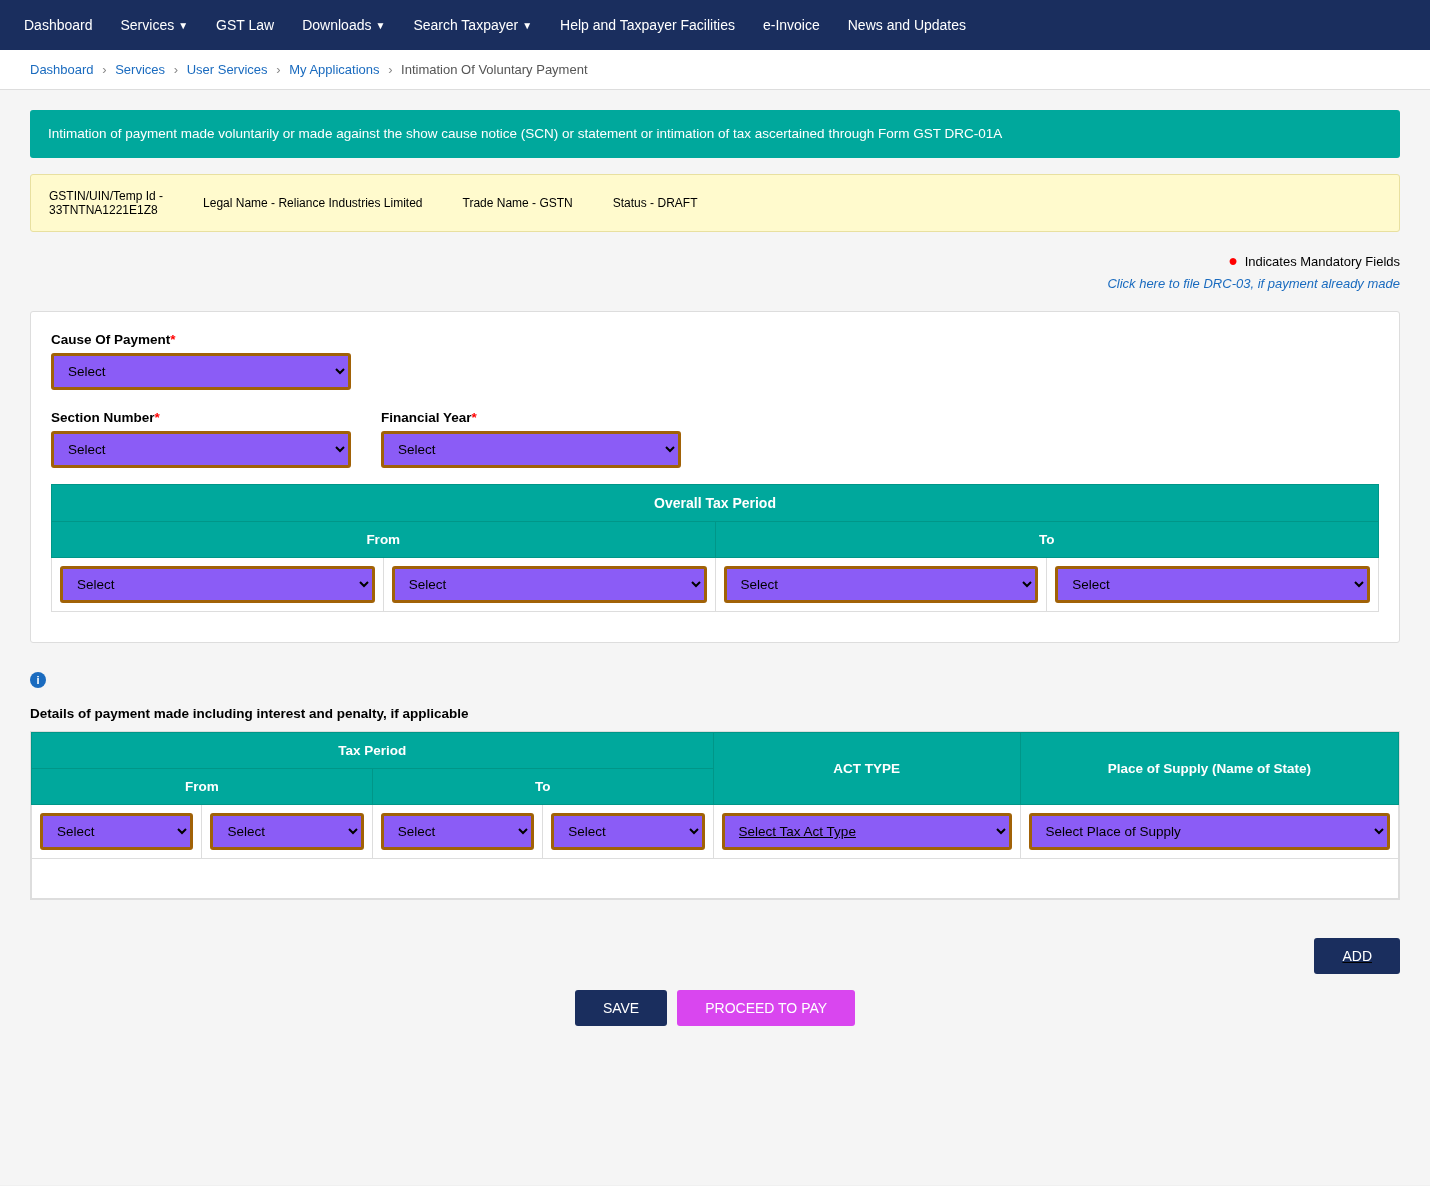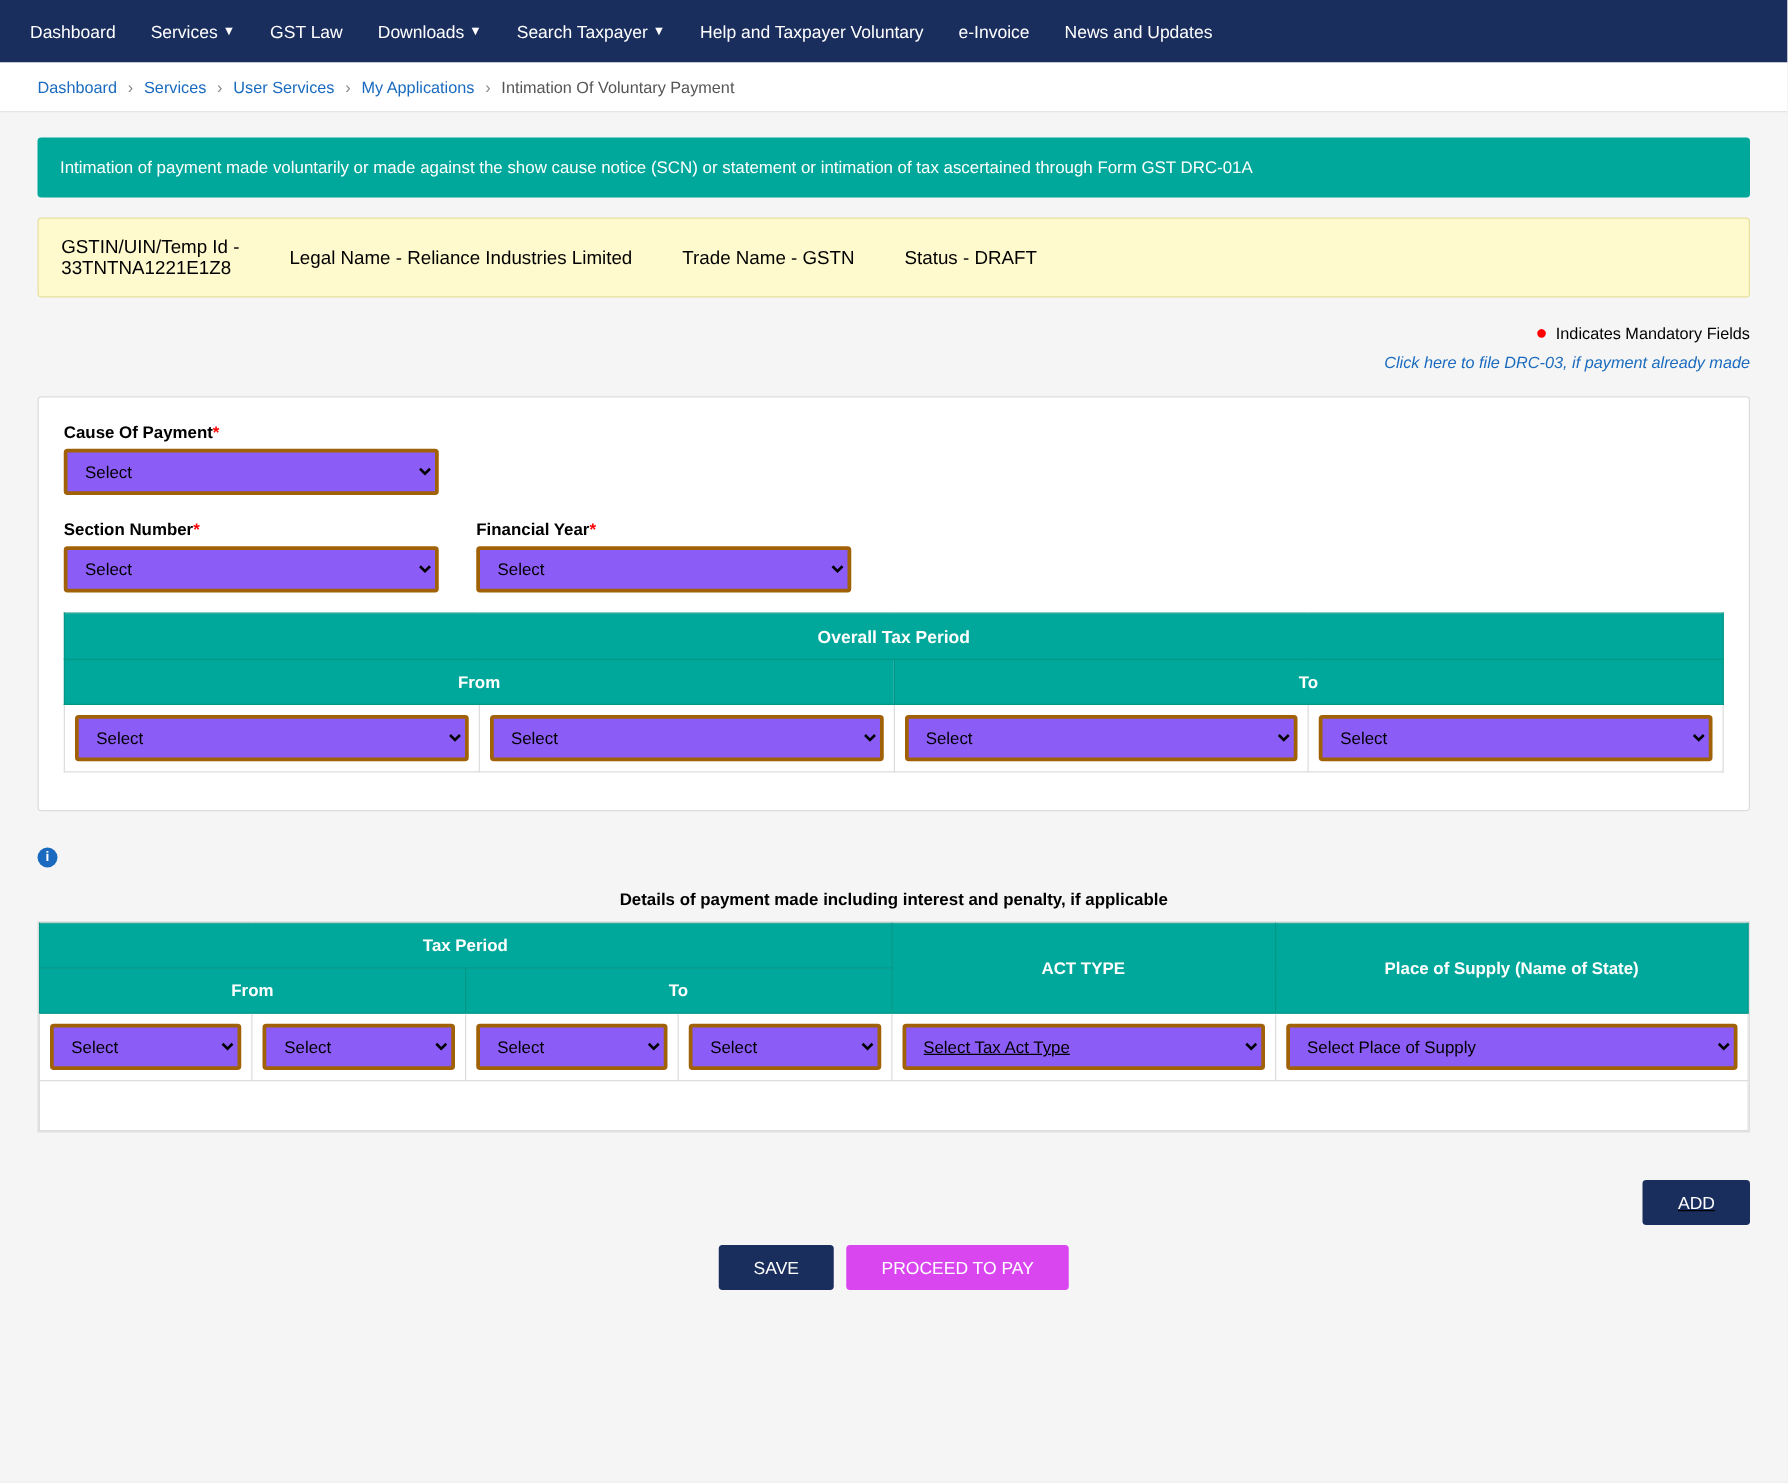--- a/index.html
+++ b/index.html
@@ -58,21 +58,21 @@
     
     .taxpayer-info {
       background: #fffacd;
       border: 1px solid #e8e0a0;
       padding: 14px 18px;
       border-radius: 3px;
       display: flex;
       align-items: center;
       gap: 40px;
       margin-bottom: 20px;
-      font-size: 15px;
+      font-size: 12px;
     }
     .taxpayer-info .field { display: flex; flex-direction: column; }
 
     
     .mandatory-row {
       text-align: right;
       margin-bottom: 6px;
       font-size: 13px;
     }
     .mandatory-row .red-dot { color: red; font-size: 16px; margin-right: 3px; }
@@ -145,21 +145,21 @@
       height: 16px;
       display: inline-flex;
       align-items: center;
       justify-content: center;
       font-size: 11px;
       font-weight: bold;
       flex-shrink: 0;
       margin-top: 1px;
     }
 
-    .details-label { font-weight: bold; font-size: 13.5px; margin-bottom: 10px; text-align: center; }
+    .details-label { font-weight: bold; font-size: 13.5px; margin-bottom: 10px; }
 
     
     .scrollbar-area {
       overflow-x: auto;
       margin-bottom: 10px;
       border: 1px solid #ddd;
     }
 
     
     .btn-row {
@@ -233,21 +233,21 @@
   </div>
   <div class="nav-item">
     <span>Downloads</span>
     <span class="arrow">▼</span>
   </div>
   <div class="nav-item">
     <span>Search Taxpayer</span>
     <span class="arrow">▼</span>
   </div>
   <div class="nav-item">
-    <span>Help and Taxpayer Voluntary</span>
+    <span>Help and Taxpayer Facilities</span>
   </div>
   <div class="nav-item">
     <span>e-Invoice</span>
   </div>
   <div class="nav-item">
     <span>News and Updates</span>
   </div>
 </nav>
 
 <div class="breadcrumb">

